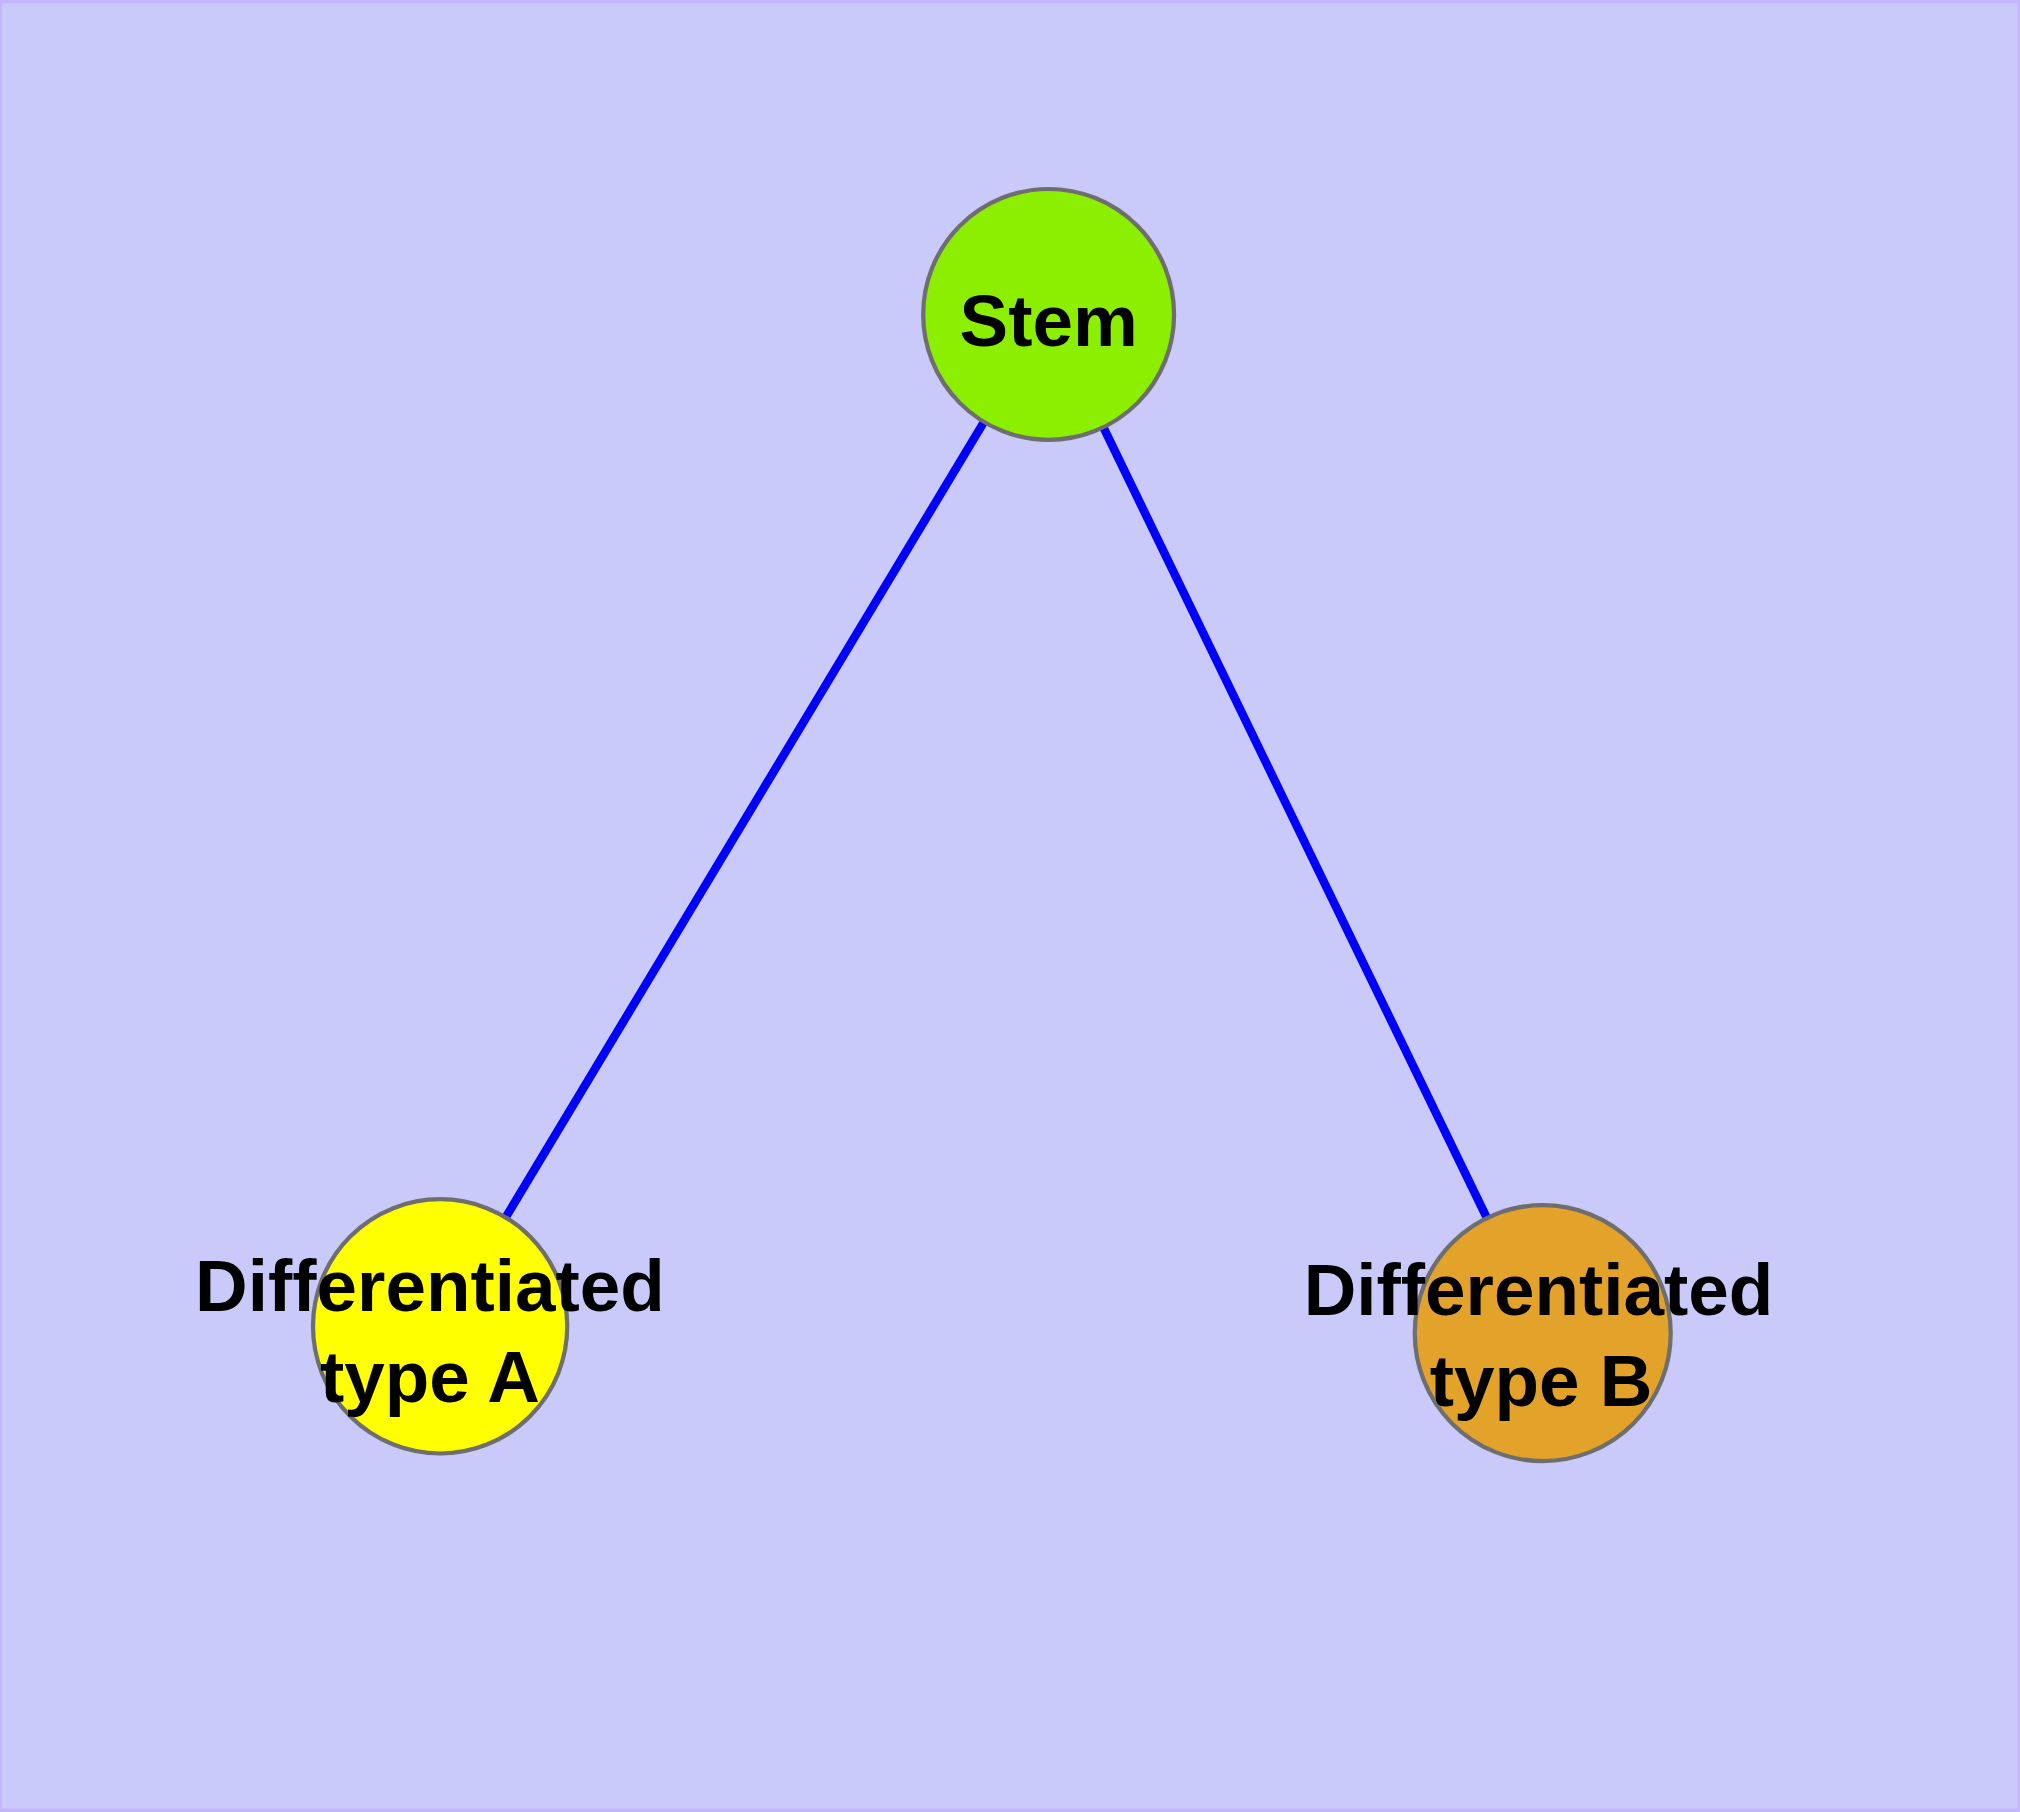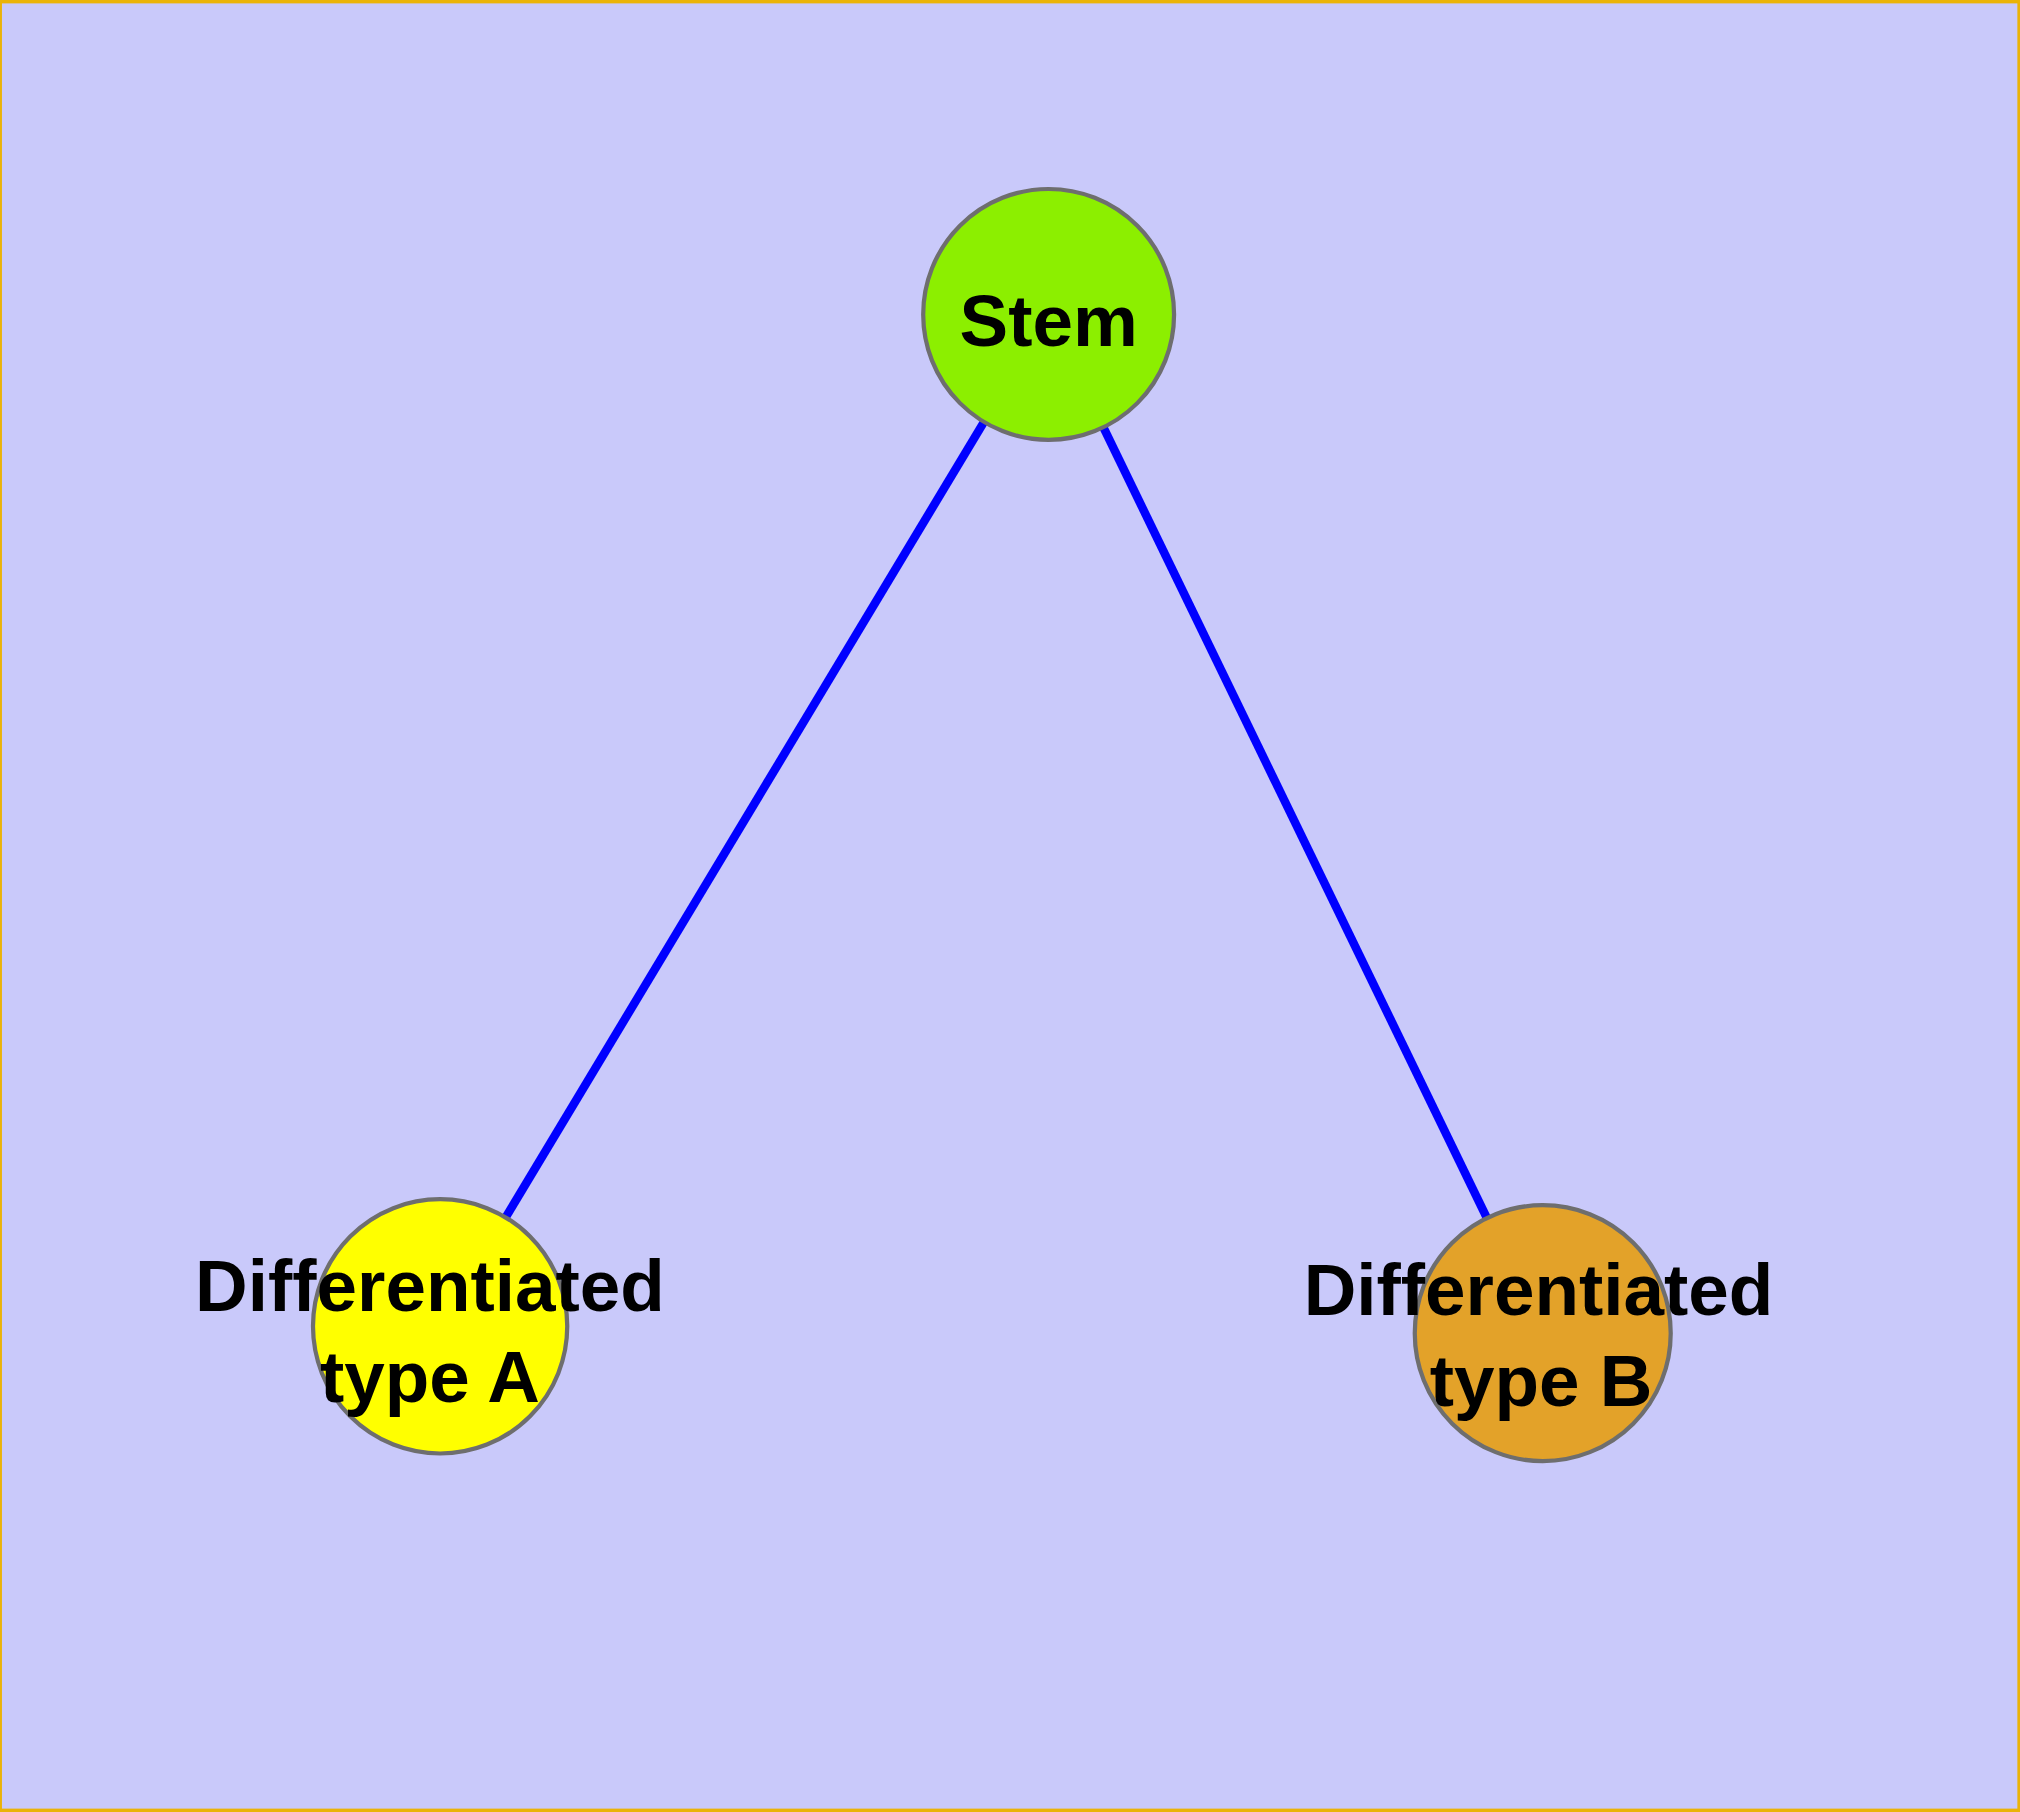--- a/index.html
+++ b/index.html
@@ -4,21 +4,21 @@
 <style>
   html, body {
     margin: 0;
     padding: 0;
     background: #FFFFFF;
   }
   .stage {
     position: relative;
     width: 2021px;
     height: 1812px;
-    background: #eab308;
+    background: #c4b5fd;
     overflow: hidden;
     font-family: "Liberation Sans", sans-serif;
   }
   svg.diagram {
     display: block;
     width: 2021px;
     height: 1812px;
   }
   .node-label {
     font-family: "Liberation Sans", sans-serif;

